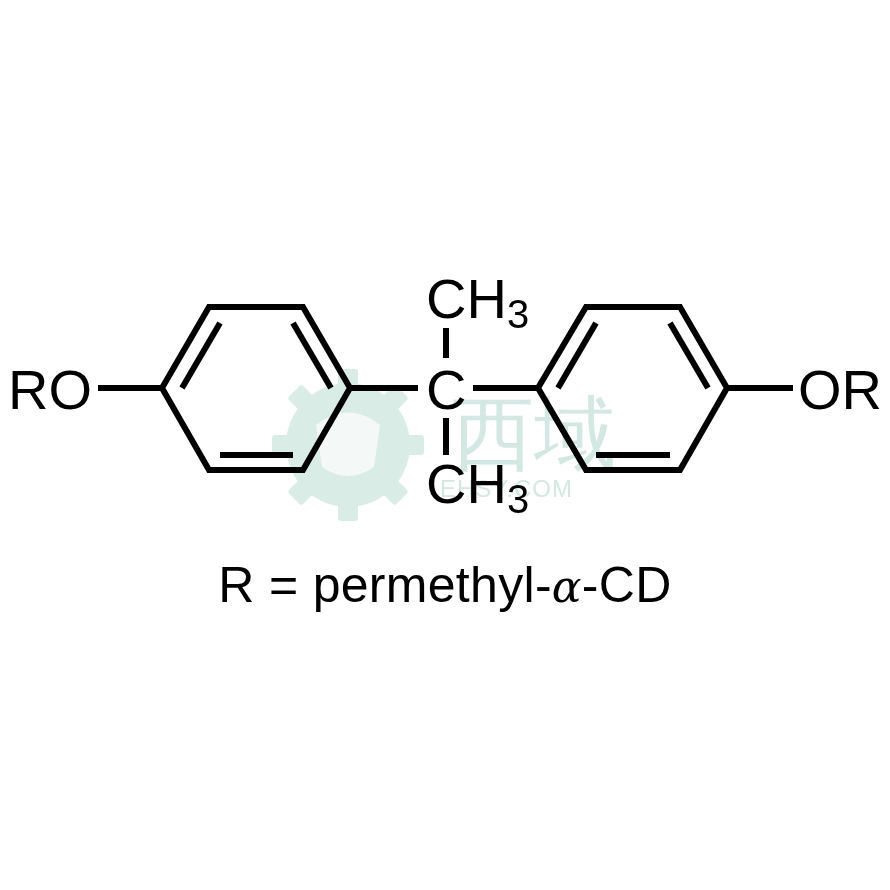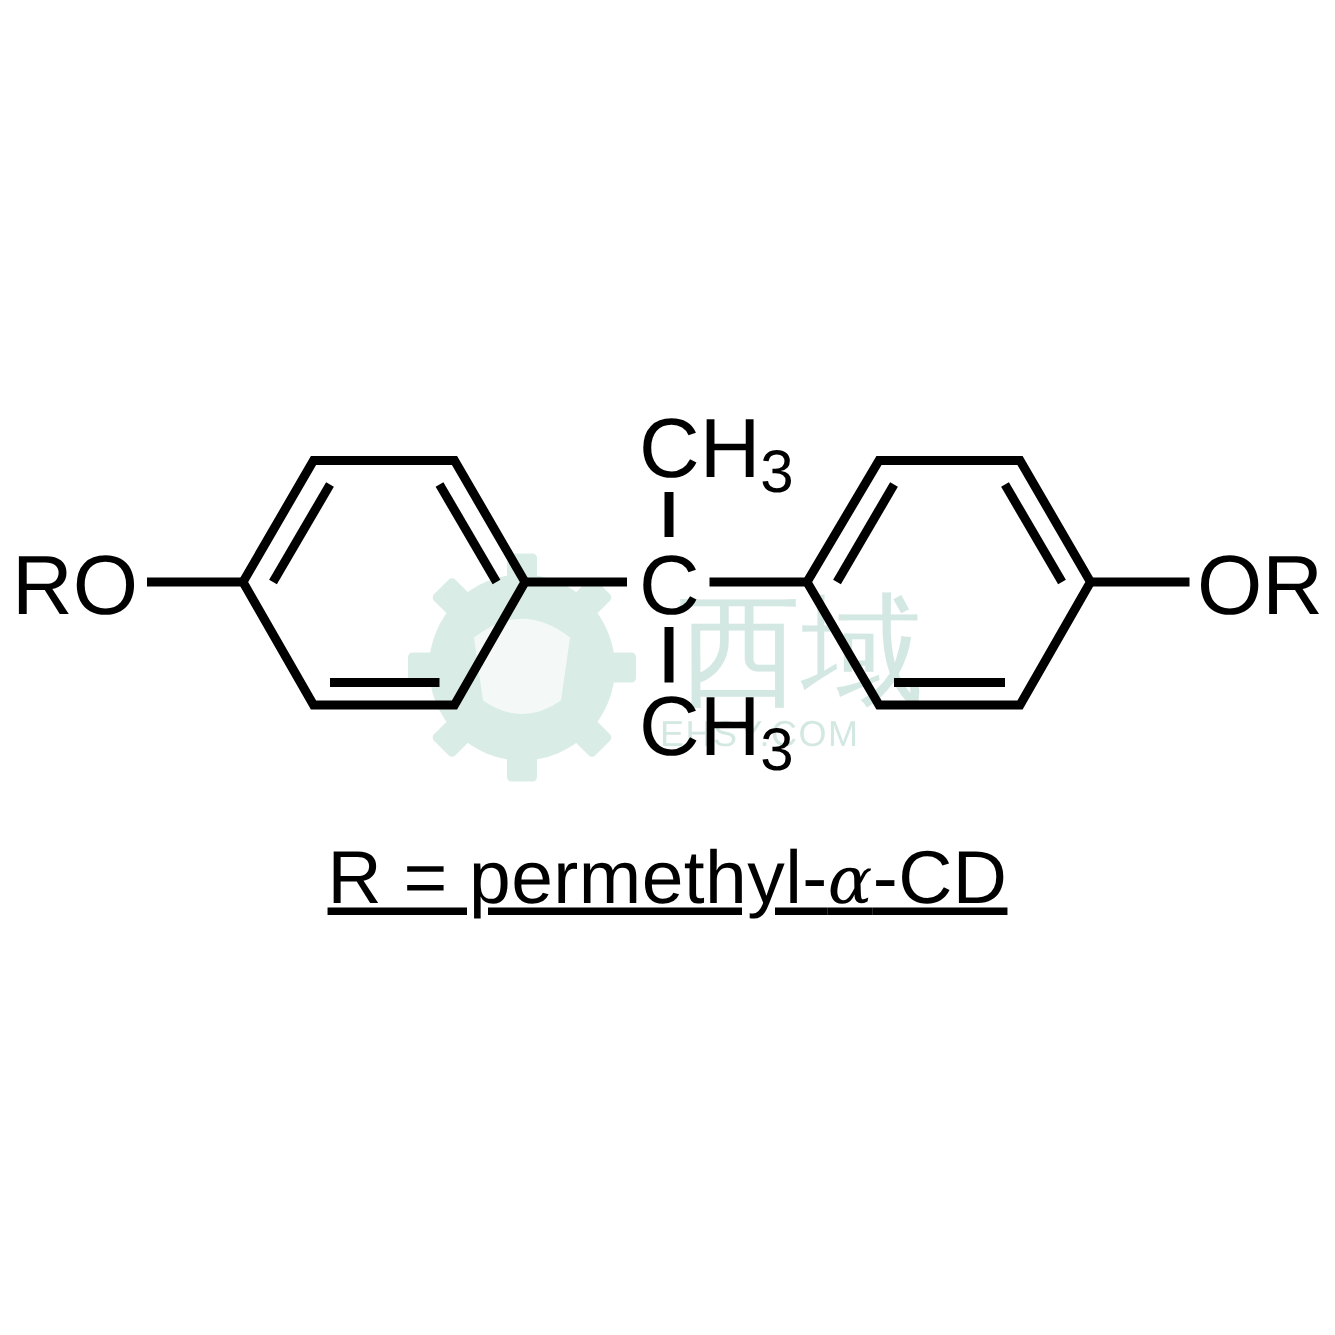--- a/index.html
+++ b/index.html
@@ -2,21 +2,21 @@
 <html><head>
 <meta charset="utf-8">
 <style>
   html, body { margin: 0; padding: 0; background: #ffffff; }
   body { width: 890px; height: 890px; position: relative; overflow: hidden; font-family: "Liberation Sans", sans-serif; }
   #canvas { position: absolute; left: 0; top: 0; width: 890px; height: 890px; }
   .lbl { font-family: "Liberation Sans", sans-serif; fill: #000; }
   .wm { font-family: "Liberation Sans", sans-serif; fill: #cfe6df; }
   .caption {
     position: absolute; left: 0; top: 556px; width: 890px; text-align: center;
-    font-family: "Liberation Sans", sans-serif; font-size: 50px; color: #000; letter-spacing: 0.3px; text-decoration: underline;
+    font-family: "Liberation Sans", sans-serif; font-size: 50px; color: #000; letter-spacing: 0.3px;
   }
   .caption .greek { font-family: "DejaVu Serif", serif; font-style: italic; font-size: 44px; }
 </style>
 </head>
 <body>
 
 <svg id="canvas" viewBox="0 0 890 890" xmlns="http://www.w3.org/2000/svg">
 
   <g opacity="0.9">
     <g transform="translate(348,445)">

